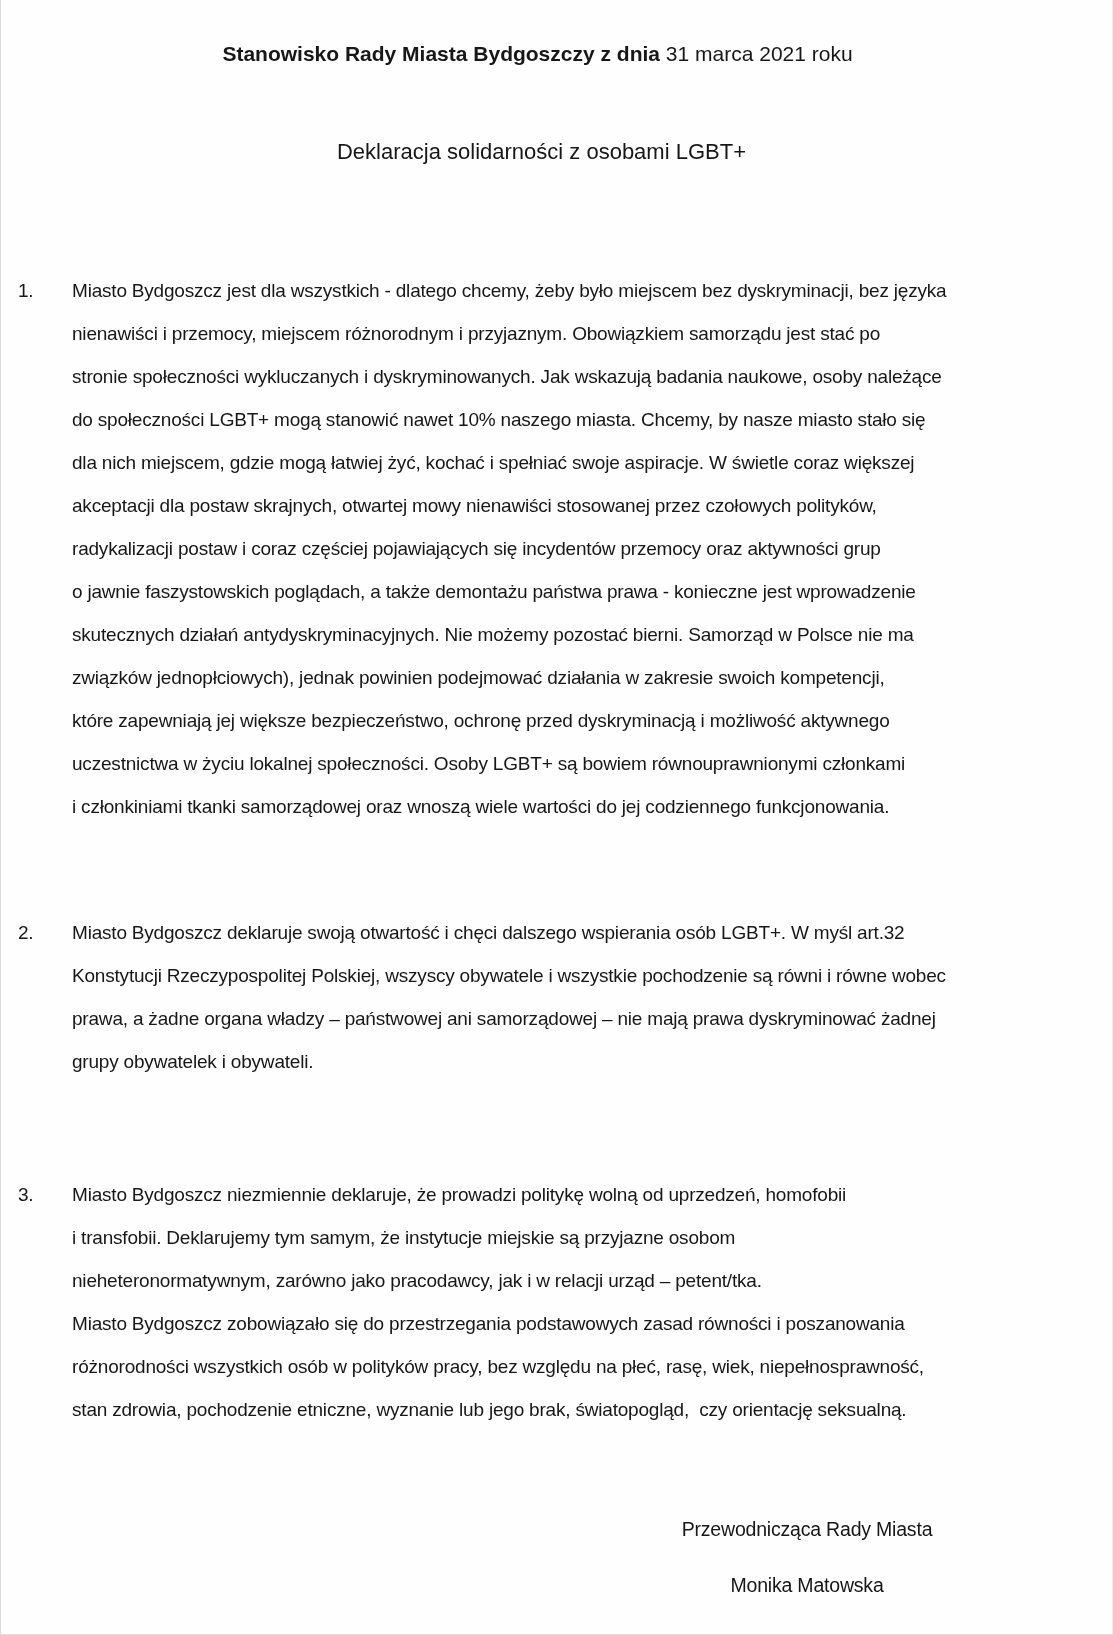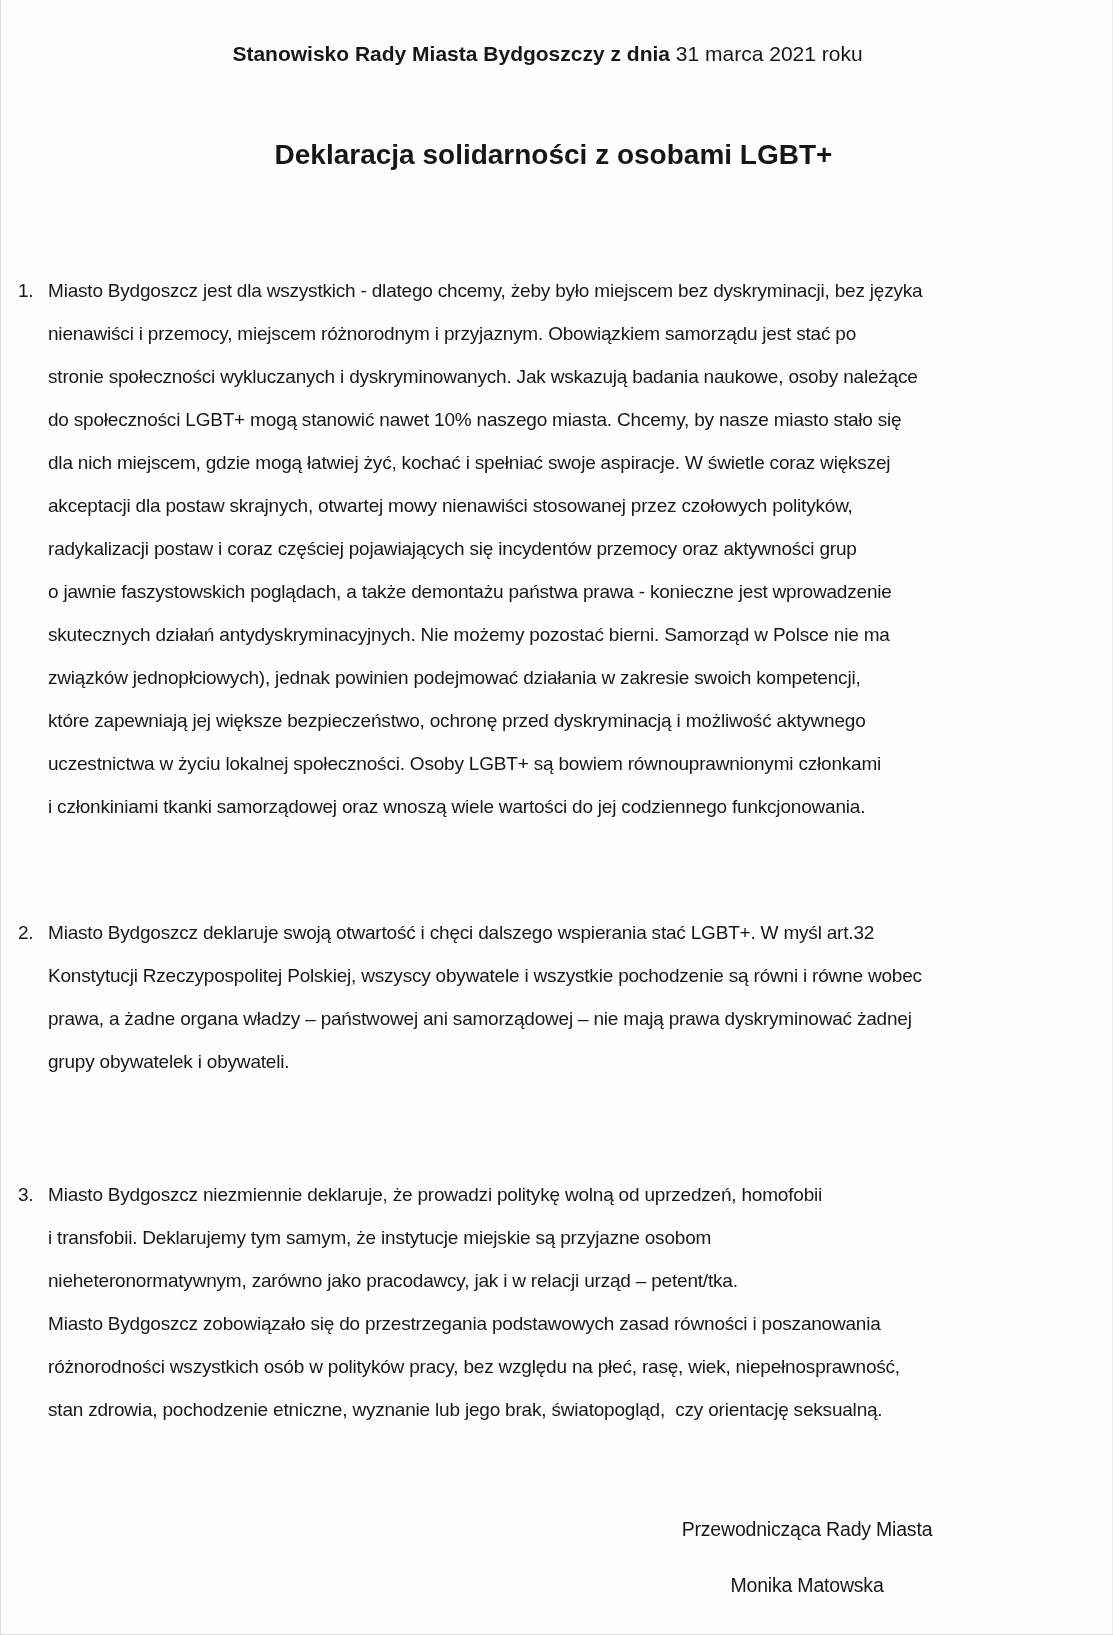--- a/index.html
+++ b/index.html
@@ -18,49 +18,48 @@
     box-shadow: inset 1px -1px 0 #dcdcdc, inset -1px 0 0 #ececec;
   }
   .doc-header {
     position: absolute;
     top: 42px;
     left: 0;
     width: 1075px;
     text-align: center;
     font-size: 21px;
     white-space: pre;
-    padding-left: 10px;
   }
   .doc-header .bold-part { font-weight: bold; }
   .doc-title {
     position: absolute;
     top: 139px;
-    left: 16px;
+    left: 4px;
     width: 1075px;
     text-align: center;
-    font-size: 28px;
-    font-weight: bold;
+    font-size: 22px;
+    font-weight: normal;
     white-space: pre;
   }
   .para {
     position: absolute;
     left: 0;
     width: 1113px;
   }
   .para .num {
     position: absolute;
     left: 18px;
     top: 0;
     width: 30px;
     height: 43px;
     line-height: 43px;
     font-size: 19px;
     letter-spacing: -0.2px;
   }
-  .para .lines { margin-left: 48px; }
+  .para .lines { margin-left: 72px; }
   .line {
     height: 43px;
     line-height: 43px;
     font-size: 19px;
     letter-spacing: -0.2px;
     white-space: pre;
   }
   .sig-line {
     position: absolute;
     left: 507px;
@@ -98,21 +97,21 @@
       <div class="line">związków jednopłciowych), jednak powinien podejmować działania w zakresie swoich kompetencji,</div>
       <div class="line">które zapewniają jej większe bezpieczeństwo, ochronę przed dyskryminacją i możliwość aktywnego</div>
       <div class="line">uczestnictwa w życiu lokalnej społeczności. Osoby LGBT+ są bowiem równouprawnionymi członkami</div>
       <div class="line">i członkiniami tkanki samorządowej oraz wnoszą wiele wartości do jej codziennego funkcjonowania.</div>
     </div>
   </div>
 
   <div class="para" style="top:911px">
     <div class="num">2.</div>
     <div class="lines">
-      <div class="line">Miasto Bydgoszcz deklaruje swoją otwartość i chęci dalszego wspierania stać LGBT+. W myśl art.32</div>
+      <div class="line">Miasto Bydgoszcz deklaruje swoją otwartość i chęci dalszego wspierania osób LGBT+. W myśl art.32</div>
       <div class="line">Konstytucji Rzeczypospolitej Polskiej, wszyscy obywatele i wszystkie pochodzenie są równi i równe wobec</div>
       <div class="line">prawa, a żadne organa władzy – państwowej ani samorządowej – nie mają prawa dyskryminować żadnej</div>
       <div class="line">grupy obywatelek i obywateli.</div>
     </div>
   </div>
 
   <div class="para" style="top:1173px">
     <div class="num">3.</div>
     <div class="lines">
       <div class="line">Miasto Bydgoszcz niezmiennie deklaruje, że prowadzi politykę wolną od uprzedzeń, homofobii</div>

